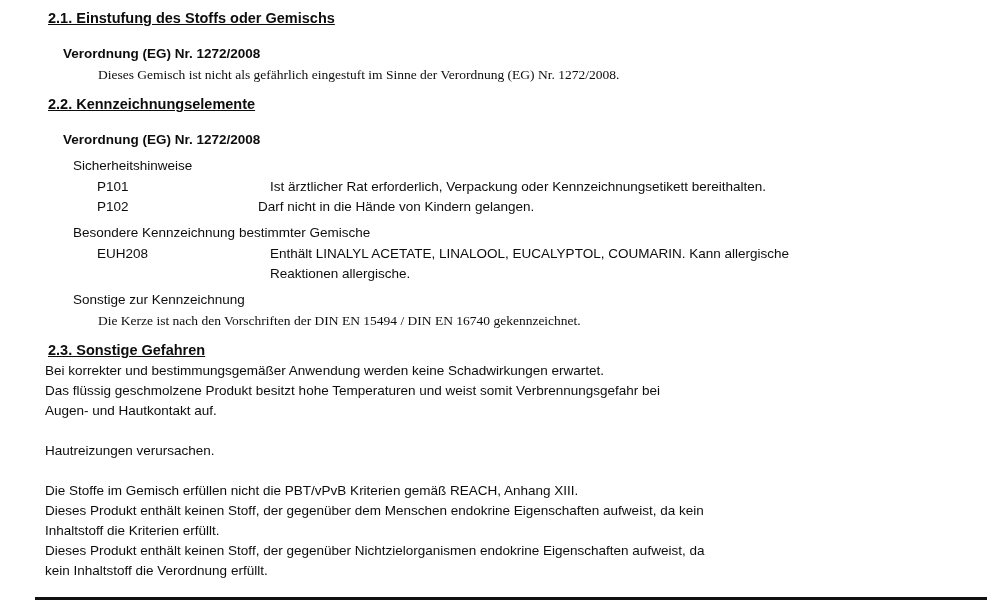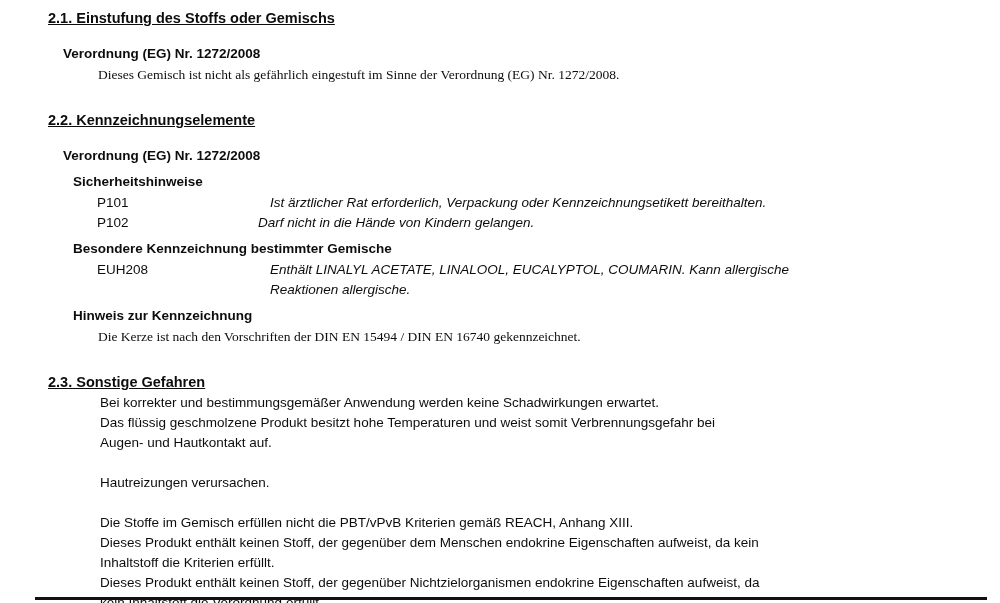--- a/index.html
+++ b/index.html
@@ -28,55 +28,55 @@
     font-size: 13.5px;
     line-height: 20px;
   }
   .line { white-space: nowrap; }
   
   .h1 {
     font-size: 14.5px;
     font-weight: bold;
     text-decoration: underline;
     margin-left: 48px;
-    margin-top: 25px;
+    margin-top: 9px;
   }
   .h1.first { margin-top: 0; }
   
   .sub1 {
     font-weight: bold;
     margin-left: 63px;
     margin-top: 16px;
   }
   
   .sub2 {
-    font-weight: bold;
+    font-weight: normal;
     margin-left: 73px;
     margin-top: 6px;
   }
   
   .body-text {
     margin-left: 98px;
     margin-top: 1px;
     font-family: Liberation Serif, serif;
   }
   
   .code-row {
     display: flex;
     margin-left: 97px;
     align-items: flex-start;
   }
   .code-row.tight { margin-top: 1px; gap: 12px; }
   .code-col {
     flex: none;
     width: 161px;
   }
-  .desc-col { flex: none; font-style: italic; }
+  .desc-col { flex: none; }
   
-  .para { margin-left: 100px; margin-top: 1px; }
+  .para { margin-left: 45px; margin-top: 1px; }
   .para + .para { margin-top: 20px; }
   .bottom-rule {
     position: absolute;
     left: 35px;
     top: 597px;
     width: 952px;
     height: 3px;
     background: #111111;
   }
 </style>
@@ -107,21 +107,21 @@
     <div class="sub2 line">Besondere Kennzeichnung bestimmter Gemische</div>
 
     <div class="code-row tight">
       <div class="code-col line">EUH208</div>
       <div class="desc-col">
         <div class="line">Enthält LINALYL ACETATE, LINALOOL, EUCALYPTOL, COUMARIN. Kann allergische</div>
         <div class="line">Reaktionen allergische.</div>
       </div>
     </div>
 
-    <div class="sub2 line">Hinweis zur Kennzeichnung</div>
+    <div class="sub2 line">Sonstige zur Kennzeichnung</div>
     <div class="body-text line">Die Kerze ist nach den Vorschriften der DIN EN 15494 / DIN EN 16740 gekennzeichnet.</div>
 
     <div class="h1 line">2.3. Sonstige Gefahren</div>
 
     <div class="para">
       <div class="line">Bei korrekter und bestimmungsgemäßer Anwendung werden keine Schadwirkungen erwartet.</div>
       <div class="line">Das flüssig geschmolzene Produkt besitzt hohe Temperaturen und weist somit Verbrennungsgefahr bei</div>
       <div class="line">Augen- und Hautkontakt auf.</div>
     </div>
 

